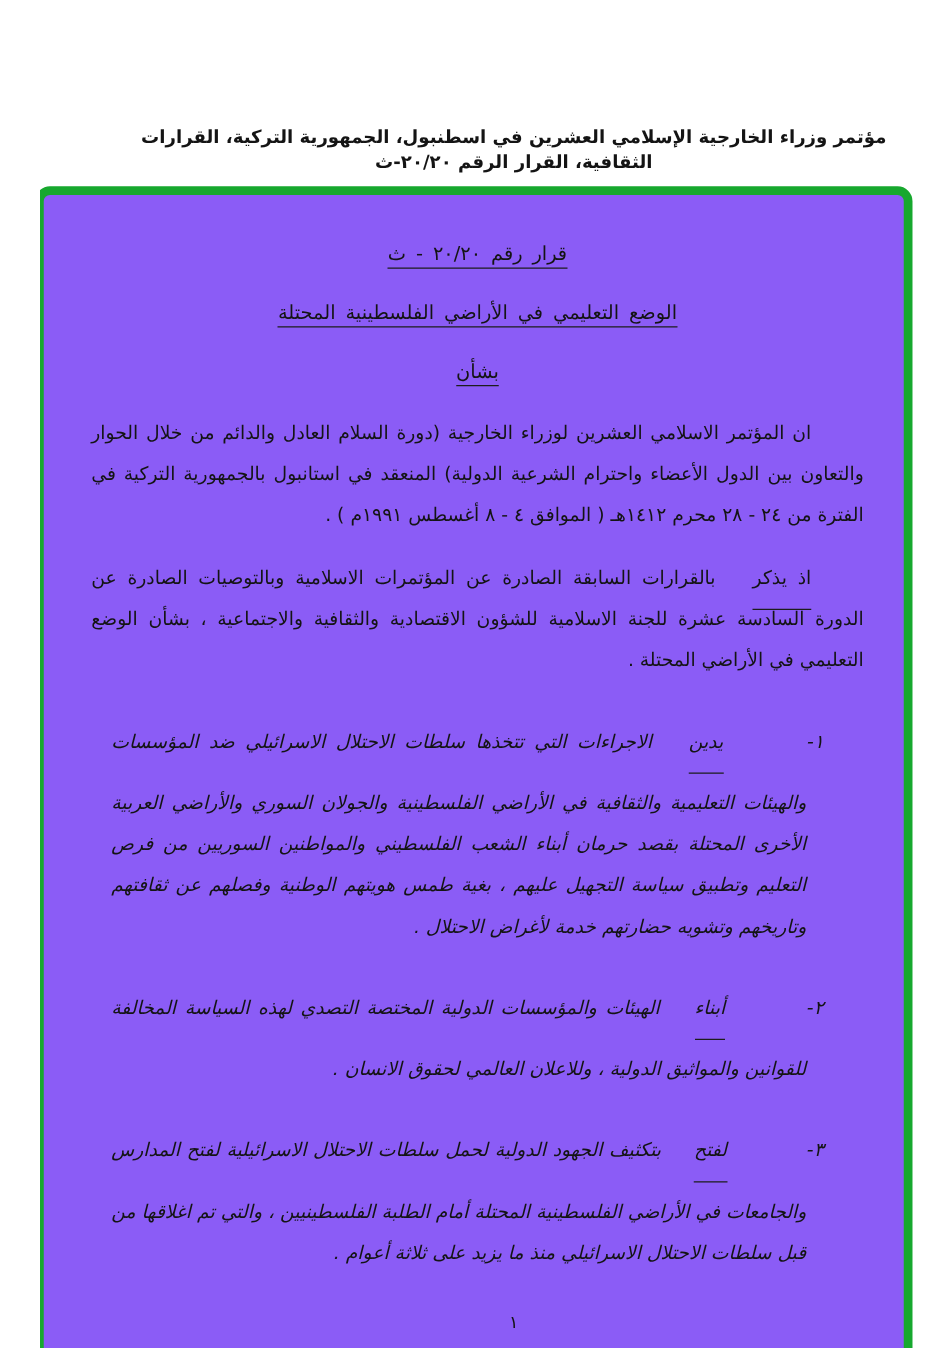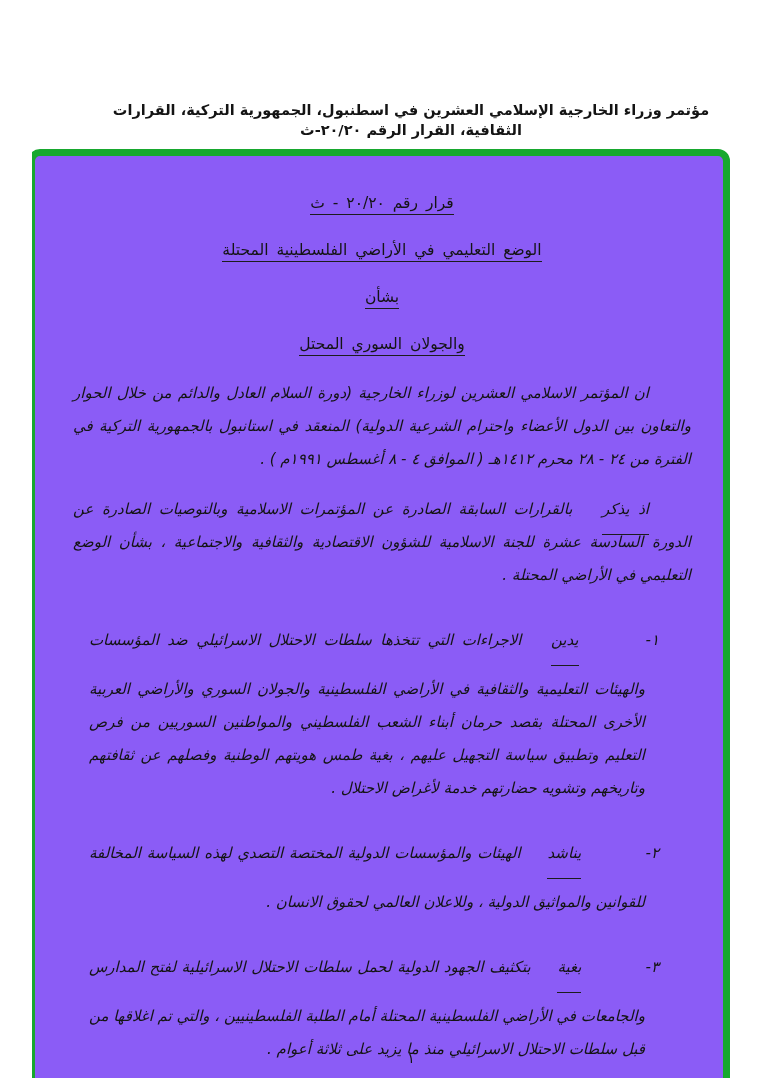--- a/index.html
+++ b/index.html
@@ -46,21 +46,20 @@
     padding-bottom: 2px;
     word-spacing: 3px;
   }
   
   .para {
     font-size: 15px;
     line-height: 33px;
     text-align: justify;
     margin-top: 17px;
     text-indent: 26px;
-    font-style: italic;
   }
   .lead-u {
     border-bottom: 1.6px solid #1c1c1c;
     padding-bottom: 16px;
     margin-left: 5px;
   }
   .items { margin-top: 6px; }
   .item {
     font-size: 15px;
     line-height: 33px;
@@ -99,23 +98,20 @@
     <div class="title-block">
       <div class="title-line">
         <span class="u">قرار رقم ٢٠/٢٠ - ث</span>
       </div>
       <div class="title-line">
         <span class="u">الوضع التعليمي في الأراضي الفلسطينية المحتلة</span>
       </div>
       <div class="title-line">
         <span class="u">بشأن</span>
       </div>
-      <div class="title-line">
-        <span class="u">والجولان السوري المحتل</span>
-      </div>
     </div>
 
     <p class="para">
       <span>ان المؤتمر الاسلامي العشرين لوزراء الخارجية (دورة السلام العادل والدائم من خلال الحوار والتعاون بين الدول الأعضاء واحترام الشرعية الدولية) المنعقد في استانبول بالجمهورية التركية في الفترة من ٢٤ - ٢٨ محرم ١٤١٢هـ ( الموافق ٤ - ٨ أغسطس ١٩٩١م ) .</span>
     </p>
 
     <p class="para">
       <span class="lead-u">اذ يذكر</span>
       <span>بالقرارات السابقة الصادرة عن المؤتمرات الاسلامية وبالتوصيات الصادرة عن الدورة السادسة عشرة للجنة الاسلامية للشؤون الاقتصادية والثقافية والاجتماعية ، بشأن الوضع التعليمي في الأراضي المحتلة .</span>
     </p>
@@ -123,27 +119,27 @@
     <div class="items">
 
       <p class="item">
         <span class="item-number">١-</span>
         <span class="lead-u">يدين</span>
         <span>الاجراءات التي تتخذها سلطات الاحتلال الاسرائيلي ضد المؤسسات والهيئات التعليمية والثقافية في الأراضي الفلسطينية والجولان السوري والأراضي العربية الأخرى المحتلة بقصد حرمان أبناء الشعب الفلسطيني والمواطنين السوريين من فرص التعليم وتطبيق سياسة التجهيل عليهم ، بغية طمس هويتهم الوطنية وفصلهم عن ثقافتهم وتاريخهم وتشويه حضارتهم خدمة لأغراض الاحتلال .</span>
       </p>
 
       <p class="item">
         <span class="item-number">٢-</span>
-        <span class="lead-u">يناشد</span>
+        <span class="lead-u">أبناء</span>
         <span>الهيئات والمؤسسات الدولية المختصة التصدي لهذه السياسة المخالفة للقوانين والمواثيق الدولية ، وللاعلان العالمي لحقوق الانسان .</span>
       </p>
 
       <p class="item">
         <span class="item-number">٣-</span>
-        <span class="lead-u">بغية</span>
+        <span class="lead-u">لفتح</span>
         <span>بتكثيف الجهود الدولية لحمل سلطات الاحتلال الاسرائيلية لفتح المدارس والجامعات في الأراضي الفلسطينية المحتلة أمام الطلبة الفلسطينيين ، والتي تم اغلاقها من قبل سلطات الاحتلال الاسرائيلي منذ ما يزيد على ثلاثة أعوام .</span>
       </p>
 
     </div>
   </div>
 
   <div class="page-number">١</div>
 
 </div>
 

